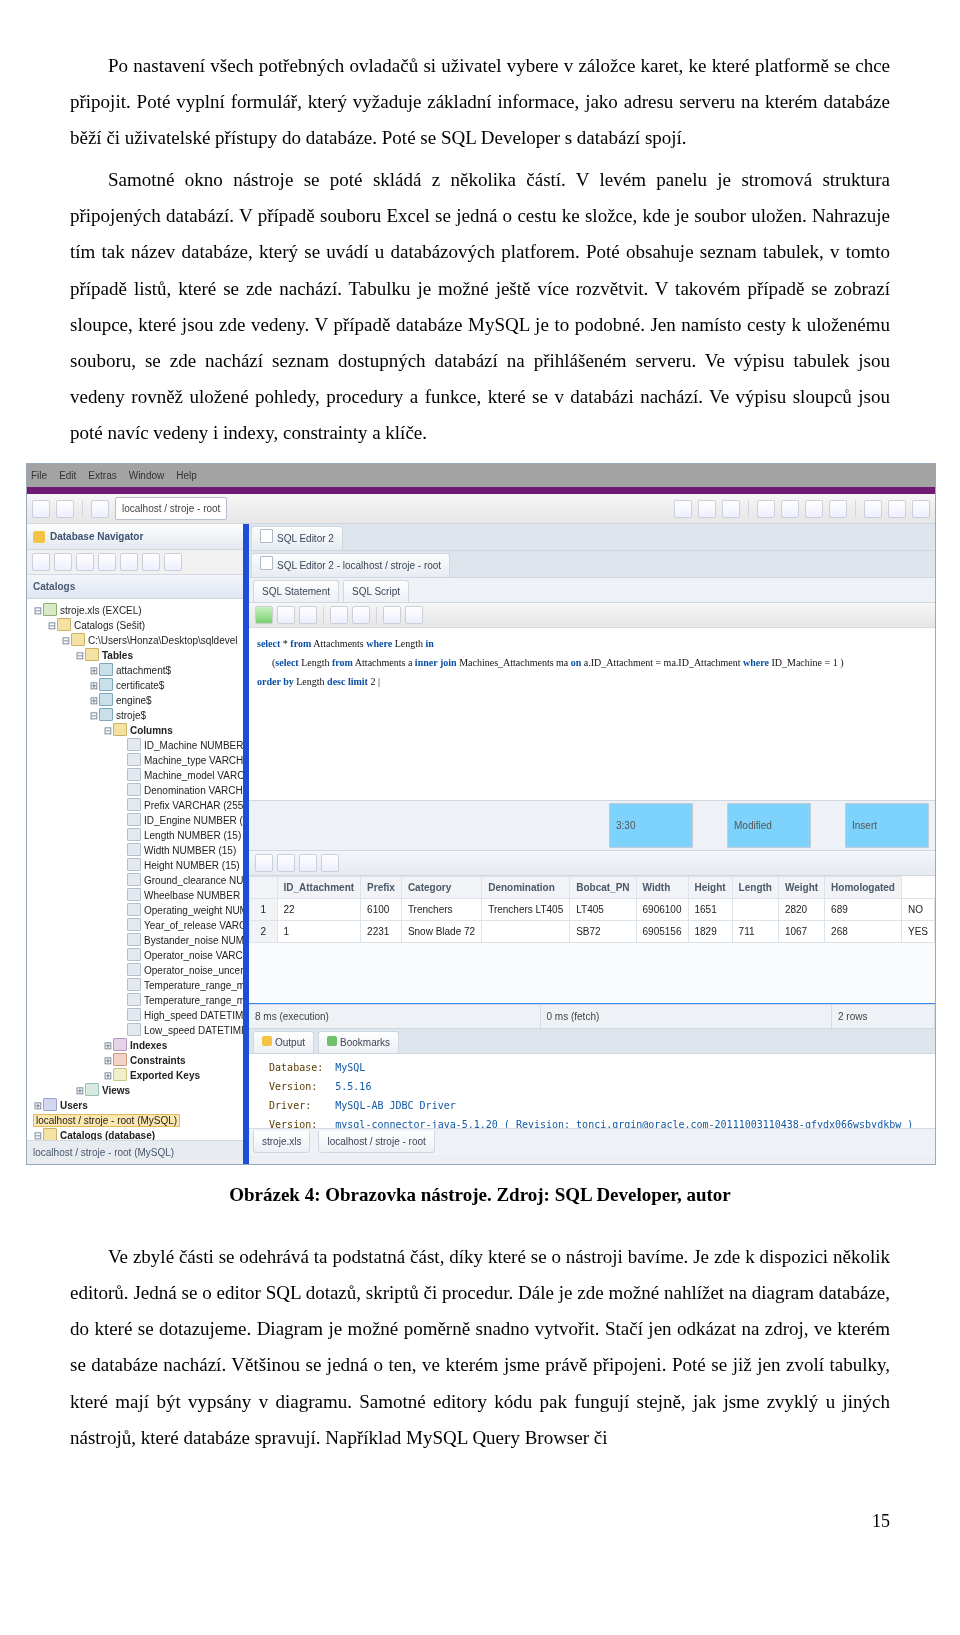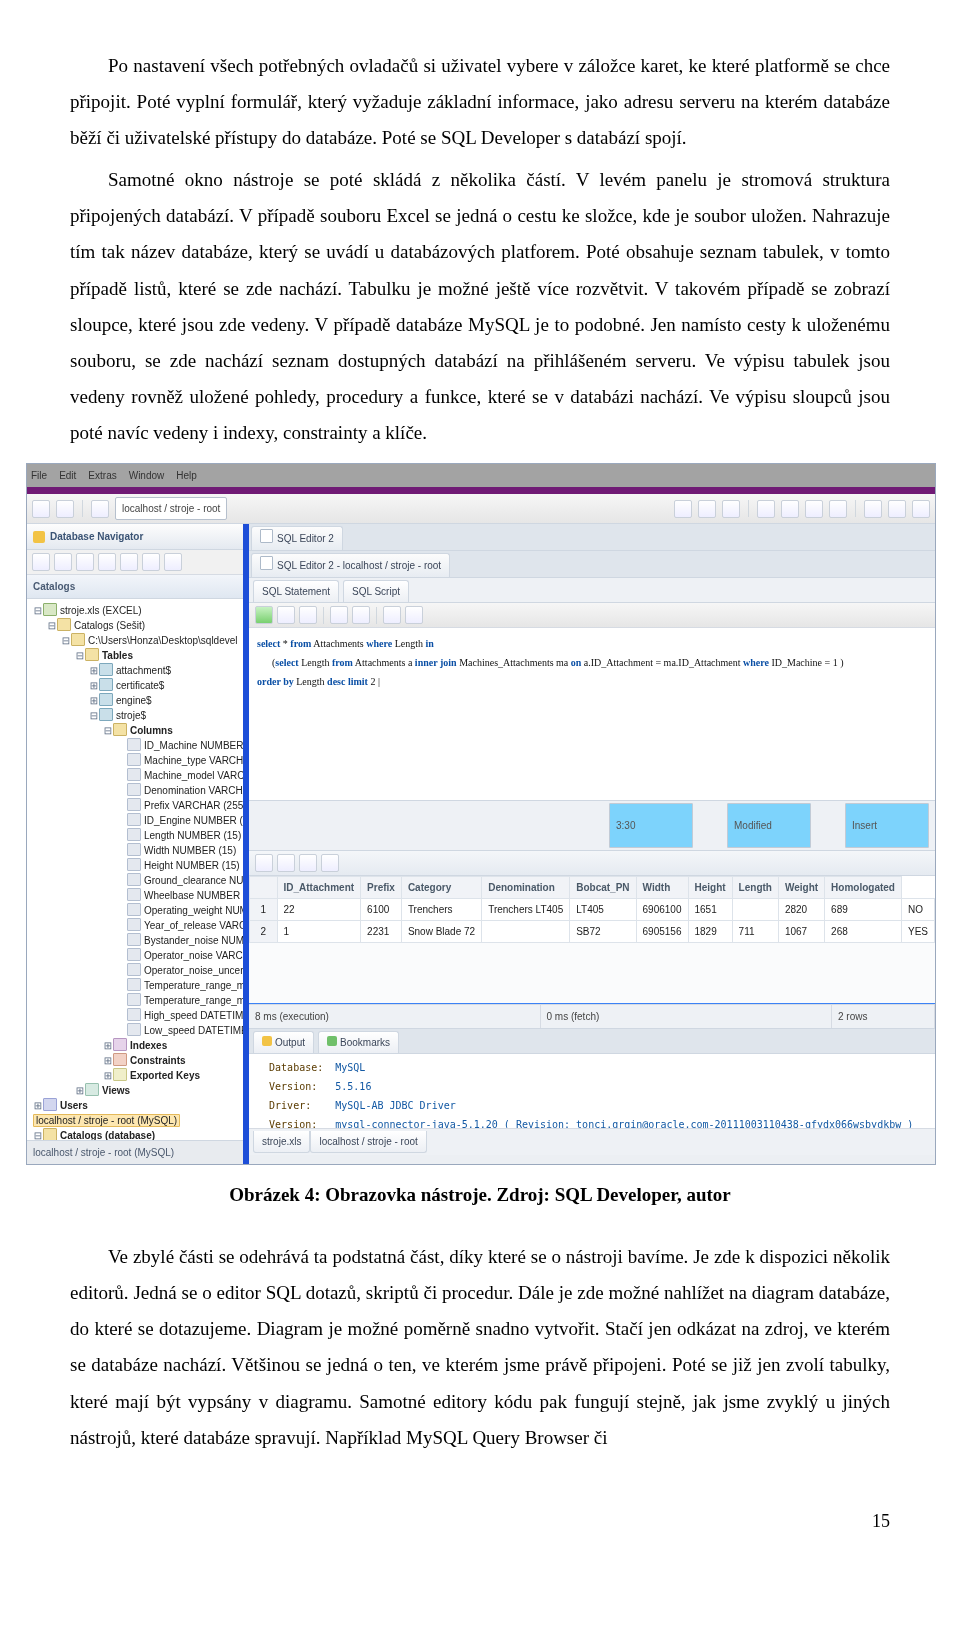--- a/index.html
+++ b/index.html
@@ -60,21 +60,21 @@
   .grid{background:#fff;border-bottom:1px solid #3b82f6}
   table{border-collapse:collapse;width:100%;font-size:10px;color:#222}
   th,td{border:1px solid #dde3ea;padding:1px 6px;text-align:left;white-space:nowrap}
   th{background:#f1f3f7;color:#4a5968}
   .rowhdr{background:#f1f3f7;text-align:center;width:30px}
   .statusbar{background:#eef1f5;border-top:1px solid #d6dbe3;border-bottom:1px solid #cfd7e1;display:flex;font-size:10px;color:#444}
   .stat{flex:1;padding:2px 6px;border-right:1px solid #d6dbe3}
   .outtabs{display:flex;background:#dfe5ec;border-bottom:1px solid #cfd7e1;padding:2px 2px 0 4px;gap:4px}
   .outpane{background:#fff;font-family:Consolas,monospace;font-size:10px;color:#1359a4;padding:4px 8px;height:66px;white-space:pre;overflow:hidden}
   .outkey{color:#5a3b00}
-  .btabs{display:flex;background:#eef1f5;border-top:1px solid #d6dbe3;padding:2px 4px 2px 4px;gap:0}
+  .btabs{display:flex;background:#eef1f5;border-top:1px solid #d6dbe3;padding:2px 4px 2px 4px;gap:8px}
   .btab{background:linear-gradient(#fff,#eceff4);border:1px solid #cfd7e1;border-radius:0 0 3px 3px;border-top:none;padding:1px 8px;color:#3b4659;cursor:pointer}
   .footer{background:#e8ebef;border-top:1px solid #cfd7e1;padding:2px 6px;color:#4a586d}
 </style>
 </head>
 <body>
 
 <div class="page">
   <p class="indent"><span>Po nastavení všech potřebných ovladačů si uživatel vybere v záložce karet, ke které platformě se chce připojit. Poté vyplní formulář, který vyžaduje základní informace, jako adresu serveru na kterém databáze běží či uživatelské přístupy do databáze. Poté se SQL Developer s databází spojí.</span></p>
   <p class="indent"><span>Samotné okno nástroje se poté skládá z několika částí. V levém panelu je stromová struktura připojených databází. V případě souboru Excel se jedná o cestu ke složce, kde je soubor uložen. Nahrazuje tím tak název databáze, který se uvádí u databázových platforem. Poté obsahuje seznam tabulek, v tomto případě listů, které se zde nachází. Tabulku je možné ještě více rozvětvit. V takovém případě se zobrazí sloupce, které jsou zde vedeny. V případě databáze MySQL je to podobné. Jen namísto cesty k uloženému souboru, se zde nachází seznam dostupných databází na přihlášeném serveru. Ve výpisu tabulek jsou vedeny rovněž uložené pohledy, procedury a funkce, které se v databázi nachází. Ve výpisu sloupců jsou poté navíc vedeny i indexy, constrainty a klíče.</span></p>
 

